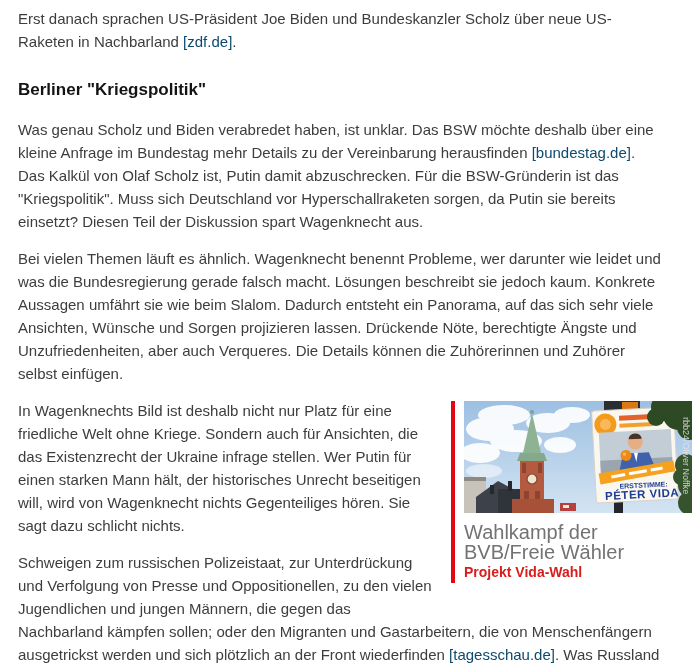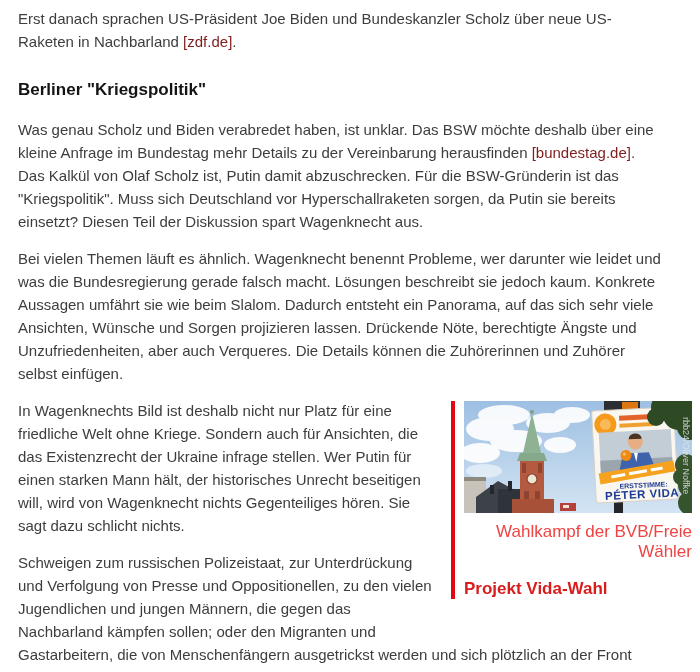--- a/index.html
+++ b/index.html
@@ -19,48 +19,47 @@
     max-width: 645px;
   }
   .article h2 {
     font-size: 17px;
     line-height: 22px;
     font-weight: bold;
     color: #141414;
     margin: 26px 0 17px 0;
   }
   .link {
-    color: #7f1d1d;
+    color: #0c4a6e;
     text-decoration: none;
     cursor: pointer;
   }
   
   .teaser {
     float: right;
     width: 241px;
     border-left: 4px solid #e30613;
     padding-left: 9px;
     margin: 2px 0 26px 12px;
     cursor: pointer;
   }
   .teaser svg { display: block; width: 228px; height: 112px; }
   .teaser-topic {
-    color: #ef4444;
-    font-size: 17px;
+    color: #737373;
+    font-size: 20px;
     line-height: 20px;
     margin-top: 9px;
-    text-align: right;
   }
   .teaser-title {
     display: block;
     color: #d91c1c;
-    font-size: 17px;
+    font-size: 14px;
     line-height: 21px;
     font-weight: bold;
-    margin-top: 16px;
+    margin-top: 0;
     text-decoration: none;
     cursor: pointer;
   }
   .poster-text { font-family: "Liberation Sans", sans-serif; font-weight: bold; fill: #1e3c95; }
   .credit { font-family: "Liberation Sans", sans-serif; font-size: 9px; fill: #e3e3e3; opacity: 0.85; }
 </style>
 </head>
 <body>
 
 <div class="article">

